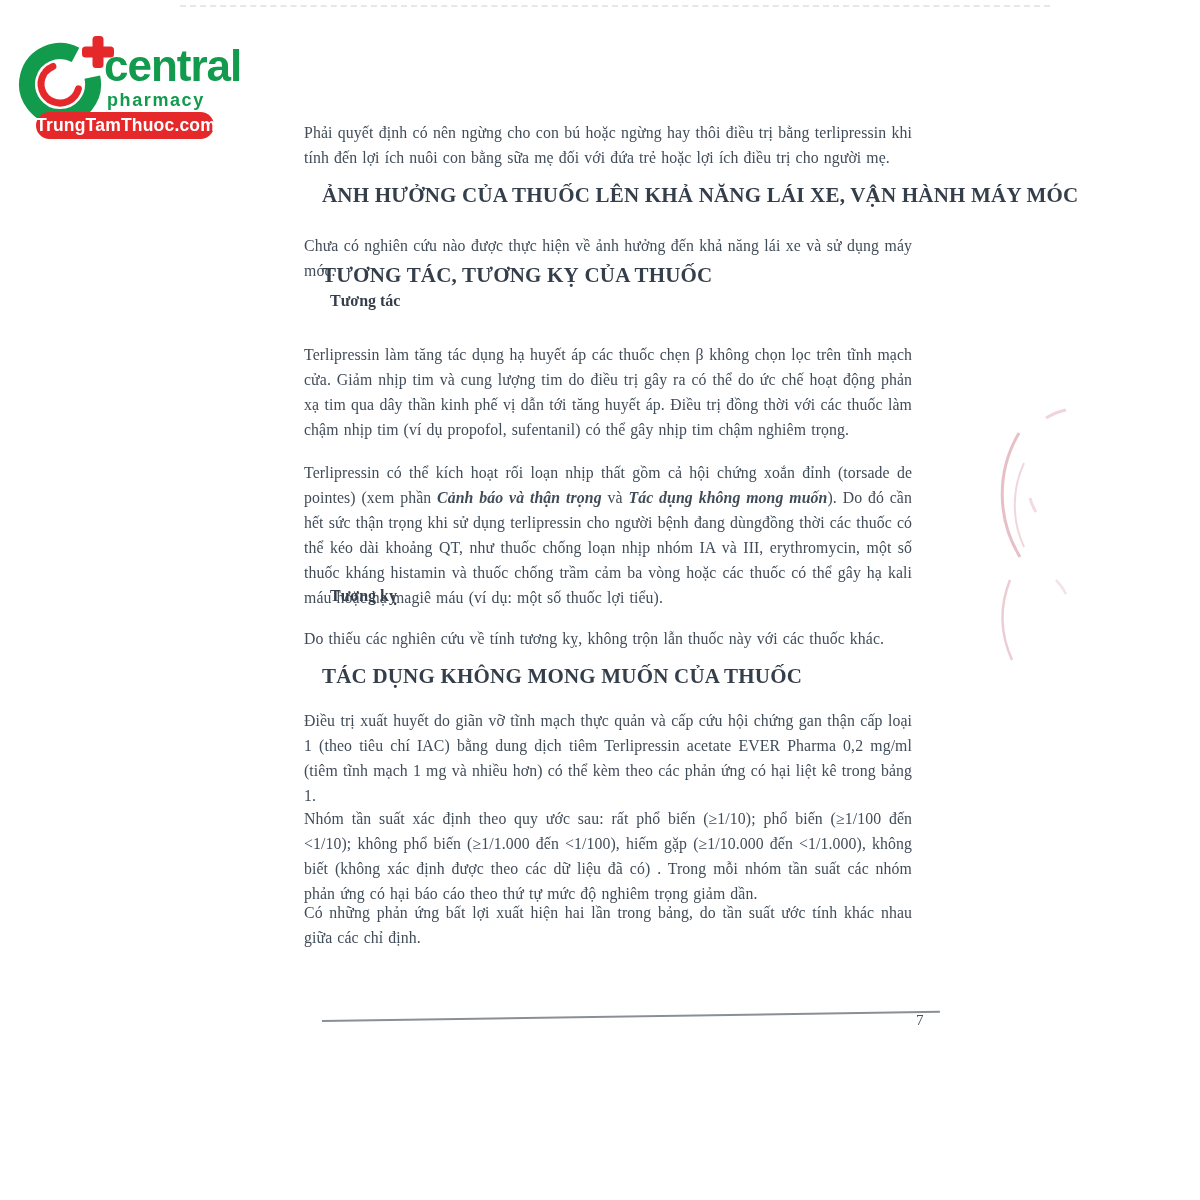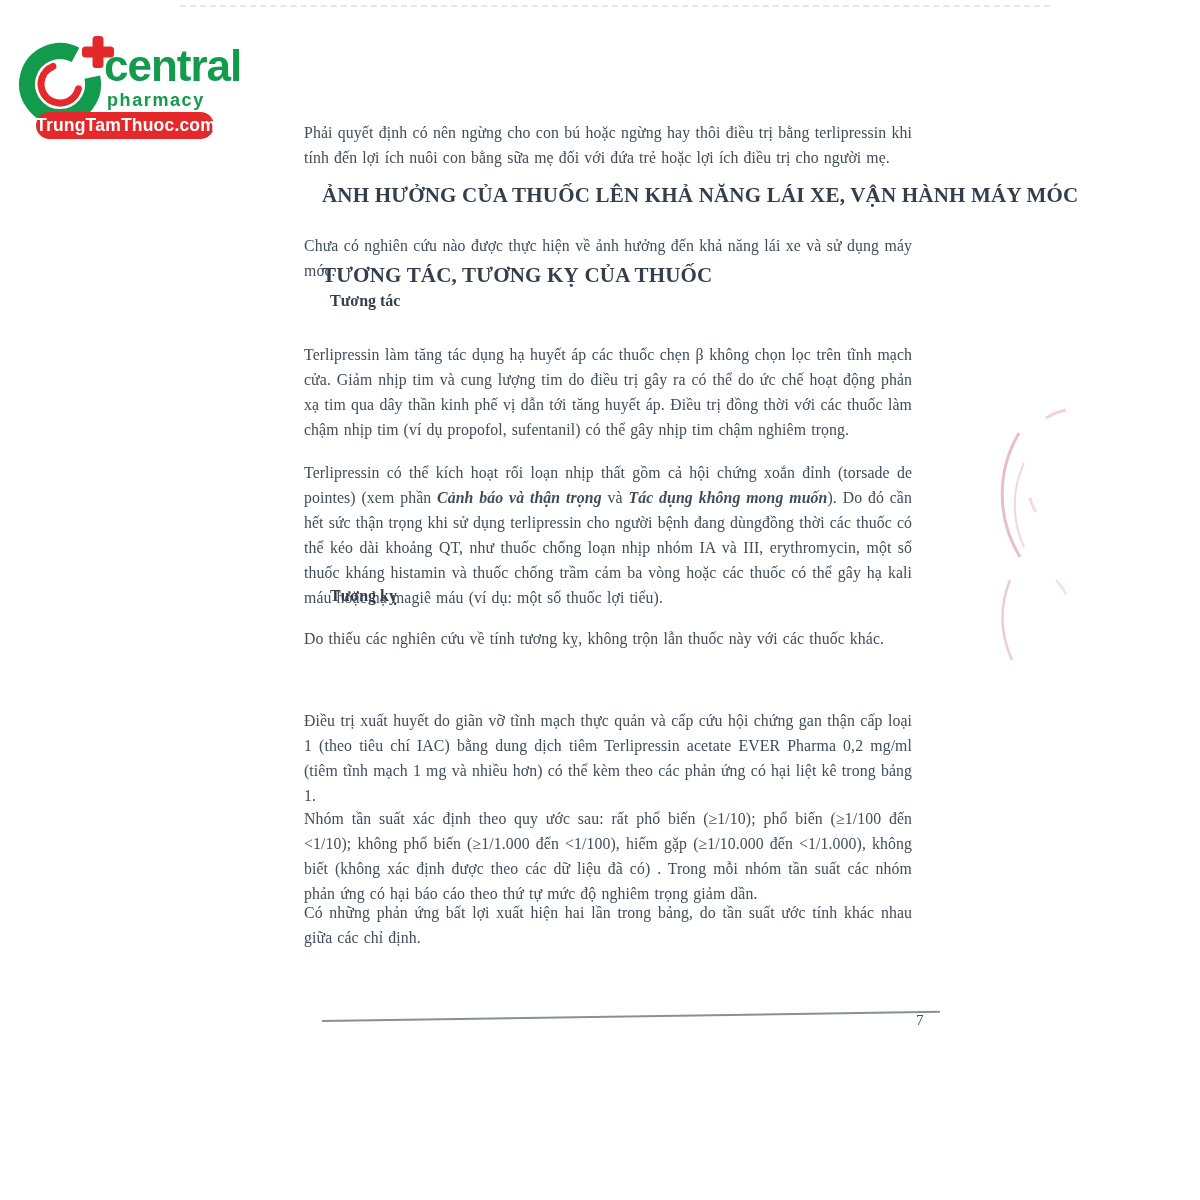--- a/index.html
+++ b/index.html
@@ -94,20 +94,21 @@
   <div class="subh" style="top:292px">Tương tác</div>
 
   <p class="block" style="top:326px">Terlipressin làm tăng tác dụng hạ huyết áp các thuốc chẹn β không chọn lọc trên tĩnh mạch cửa. Giảm nhịp tim và cung lượng tim do điều trị gây ra có thể do ức chế hoạt động phản xạ tim qua dây thần kinh phế vị dẫn tới tăng huyết áp. Điều trị đồng thời với các thuốc làm chậm nhịp tim (ví dụ propofol, sufentanil) có thể gây nhịp tim chậm nghiêm trọng.</p>
 
   <p class="block" style="top:444px"><span>Terlipressin có thể kích hoạt rối loạn nhịp thất gồm cả hội chứng xoắn đỉnh (torsade de pointes) (xem phần </span><span class="bi">Cảnh báo và thận trọng</span><span> và </span><span class="bi">Tác dụng không mong muốn</span><span>). Do đó cần hết sức thận trọng khi sử dụng terlipressin cho người bệnh đang dùngđồng thời các thuốc có thể kéo dài khoảng QT, như thuốc chống loạn nhịp nhóm IA và III, erythromycin, một số thuốc kháng histamin và thuốc chống trầm cảm ba vòng hoặc các thuốc có thể gây hạ kali máu hoặc hạ magiê máu (ví dụ: một số thuốc lợi tiểu).</span></p>
 
   <div class="subh" style="top:587px">Tương kỵ</div>
 
   <p class="block" style="top:610px">Do thiếu các nghiên cứu về tính tương kỵ, không trộn lẫn thuốc này với các thuốc khác.</p>
 
+  <div class="h" style="top:664px">TÁC DỤNG KHÔNG MONG MUỐN CỦA THUỐC</div>
 
   <p class="block" style="top:692px">Điều trị xuất huyết do giãn vỡ tĩnh mạch thực quản và cấp cứu hội chứng gan thận cấp loại 1 (theo tiêu chí IAC) bằng dung dịch tiêm Terlipressin acetate EVER Pharma 0,2 mg/ml (tiêm tĩnh mạch 1 mg và nhiều hơn) có thể kèm theo các phản ứng có hại liệt kê trong bảng 1.</p>
 
   <p class="block" style="top:790px">Nhóm tần suất xác định theo quy ước sau: rất phổ biến (≥1/10); phổ biến (≥1/100 đến &lt;1/10); không phổ biến (≥1/1.000 đến &lt;1/100), hiếm gặp (≥1/10.000 đến &lt;1/1.000), không biết (không xác định được theo các dữ liệu đã có) . Trong mỗi nhóm tần suất các nhóm phản ứng có hại báo cáo theo thứ tự mức độ nghiêm trọng giảm dần.</p>
 
   <p class="block" style="top:884px">Có những phản ứng bất lợi xuất hiện hai lần trong bảng, do tần suất ước tính khác nhau giữa các chỉ định.</p>
 
   <svg class="stamp" width="240" height="320" viewBox="0 0 240 320">
     <path d="M 59 53 A 120 120 0 0 0 60 177" fill="none" stroke="rgba(201,112,131,0.45)" stroke-width="3"></path>
     <path d="M 64 83 A 100 100 0 0 0 64 167" fill="none" stroke="rgba(201,112,131,0.28)" stroke-width="2"></path>

